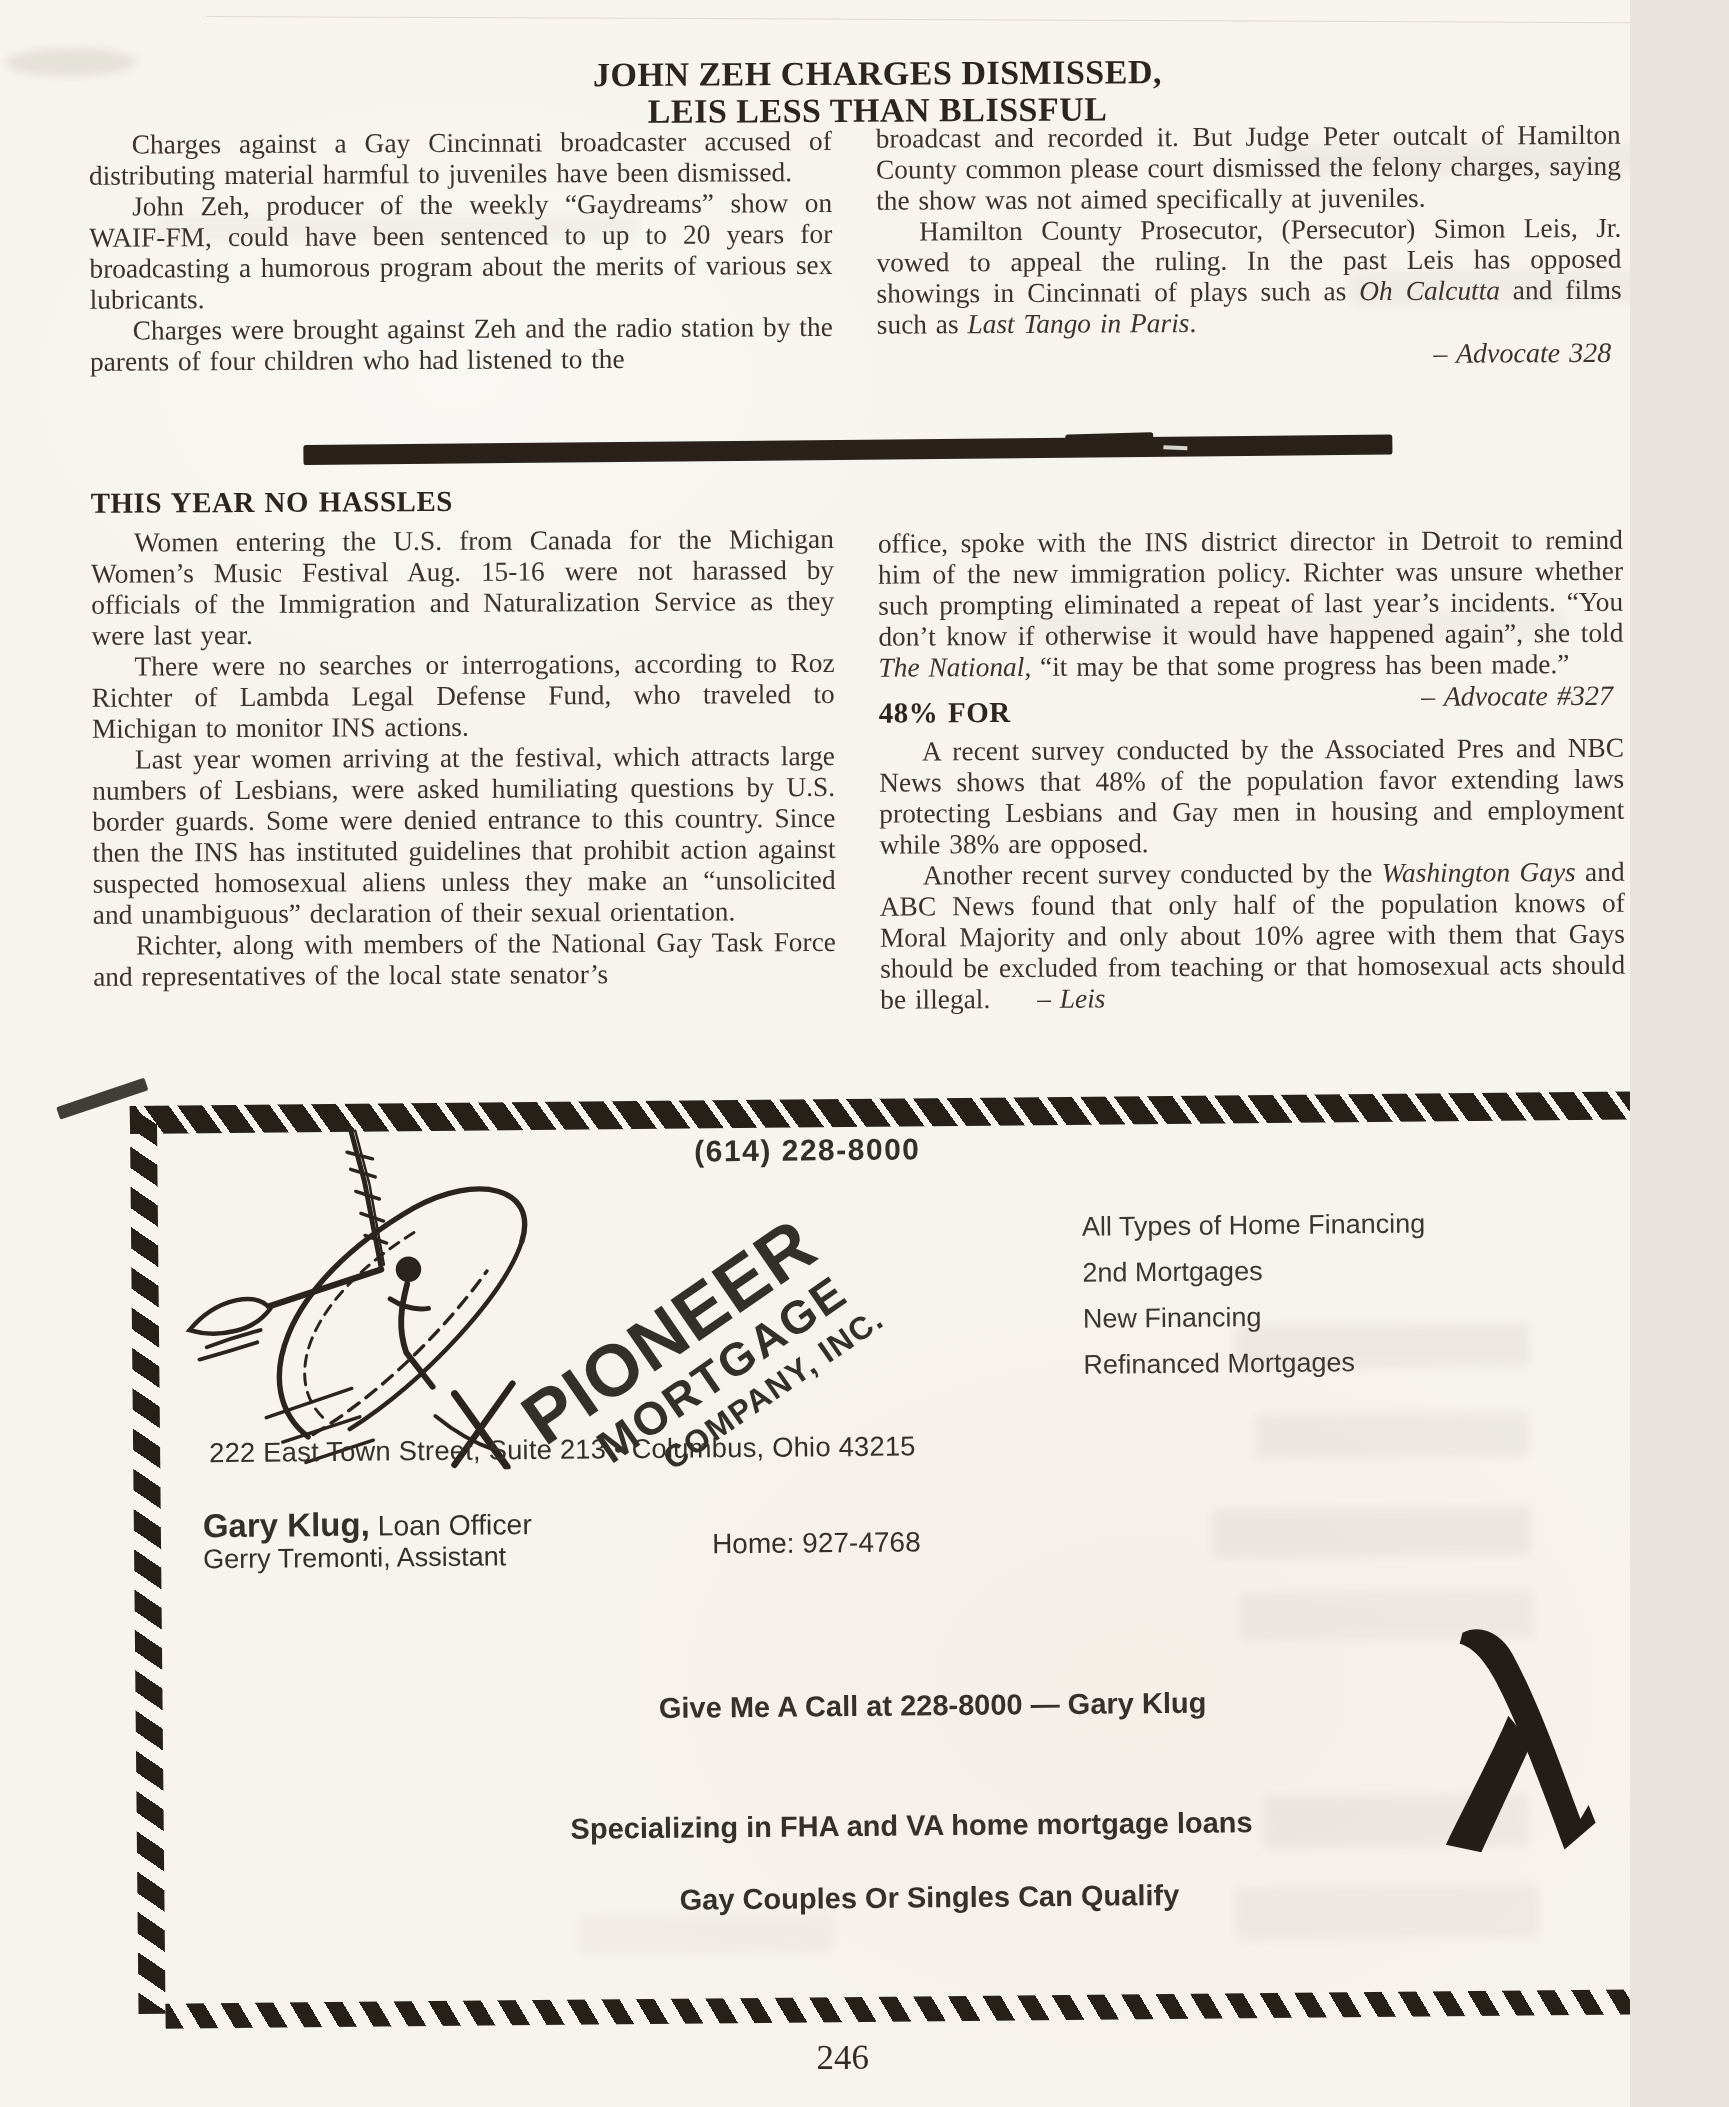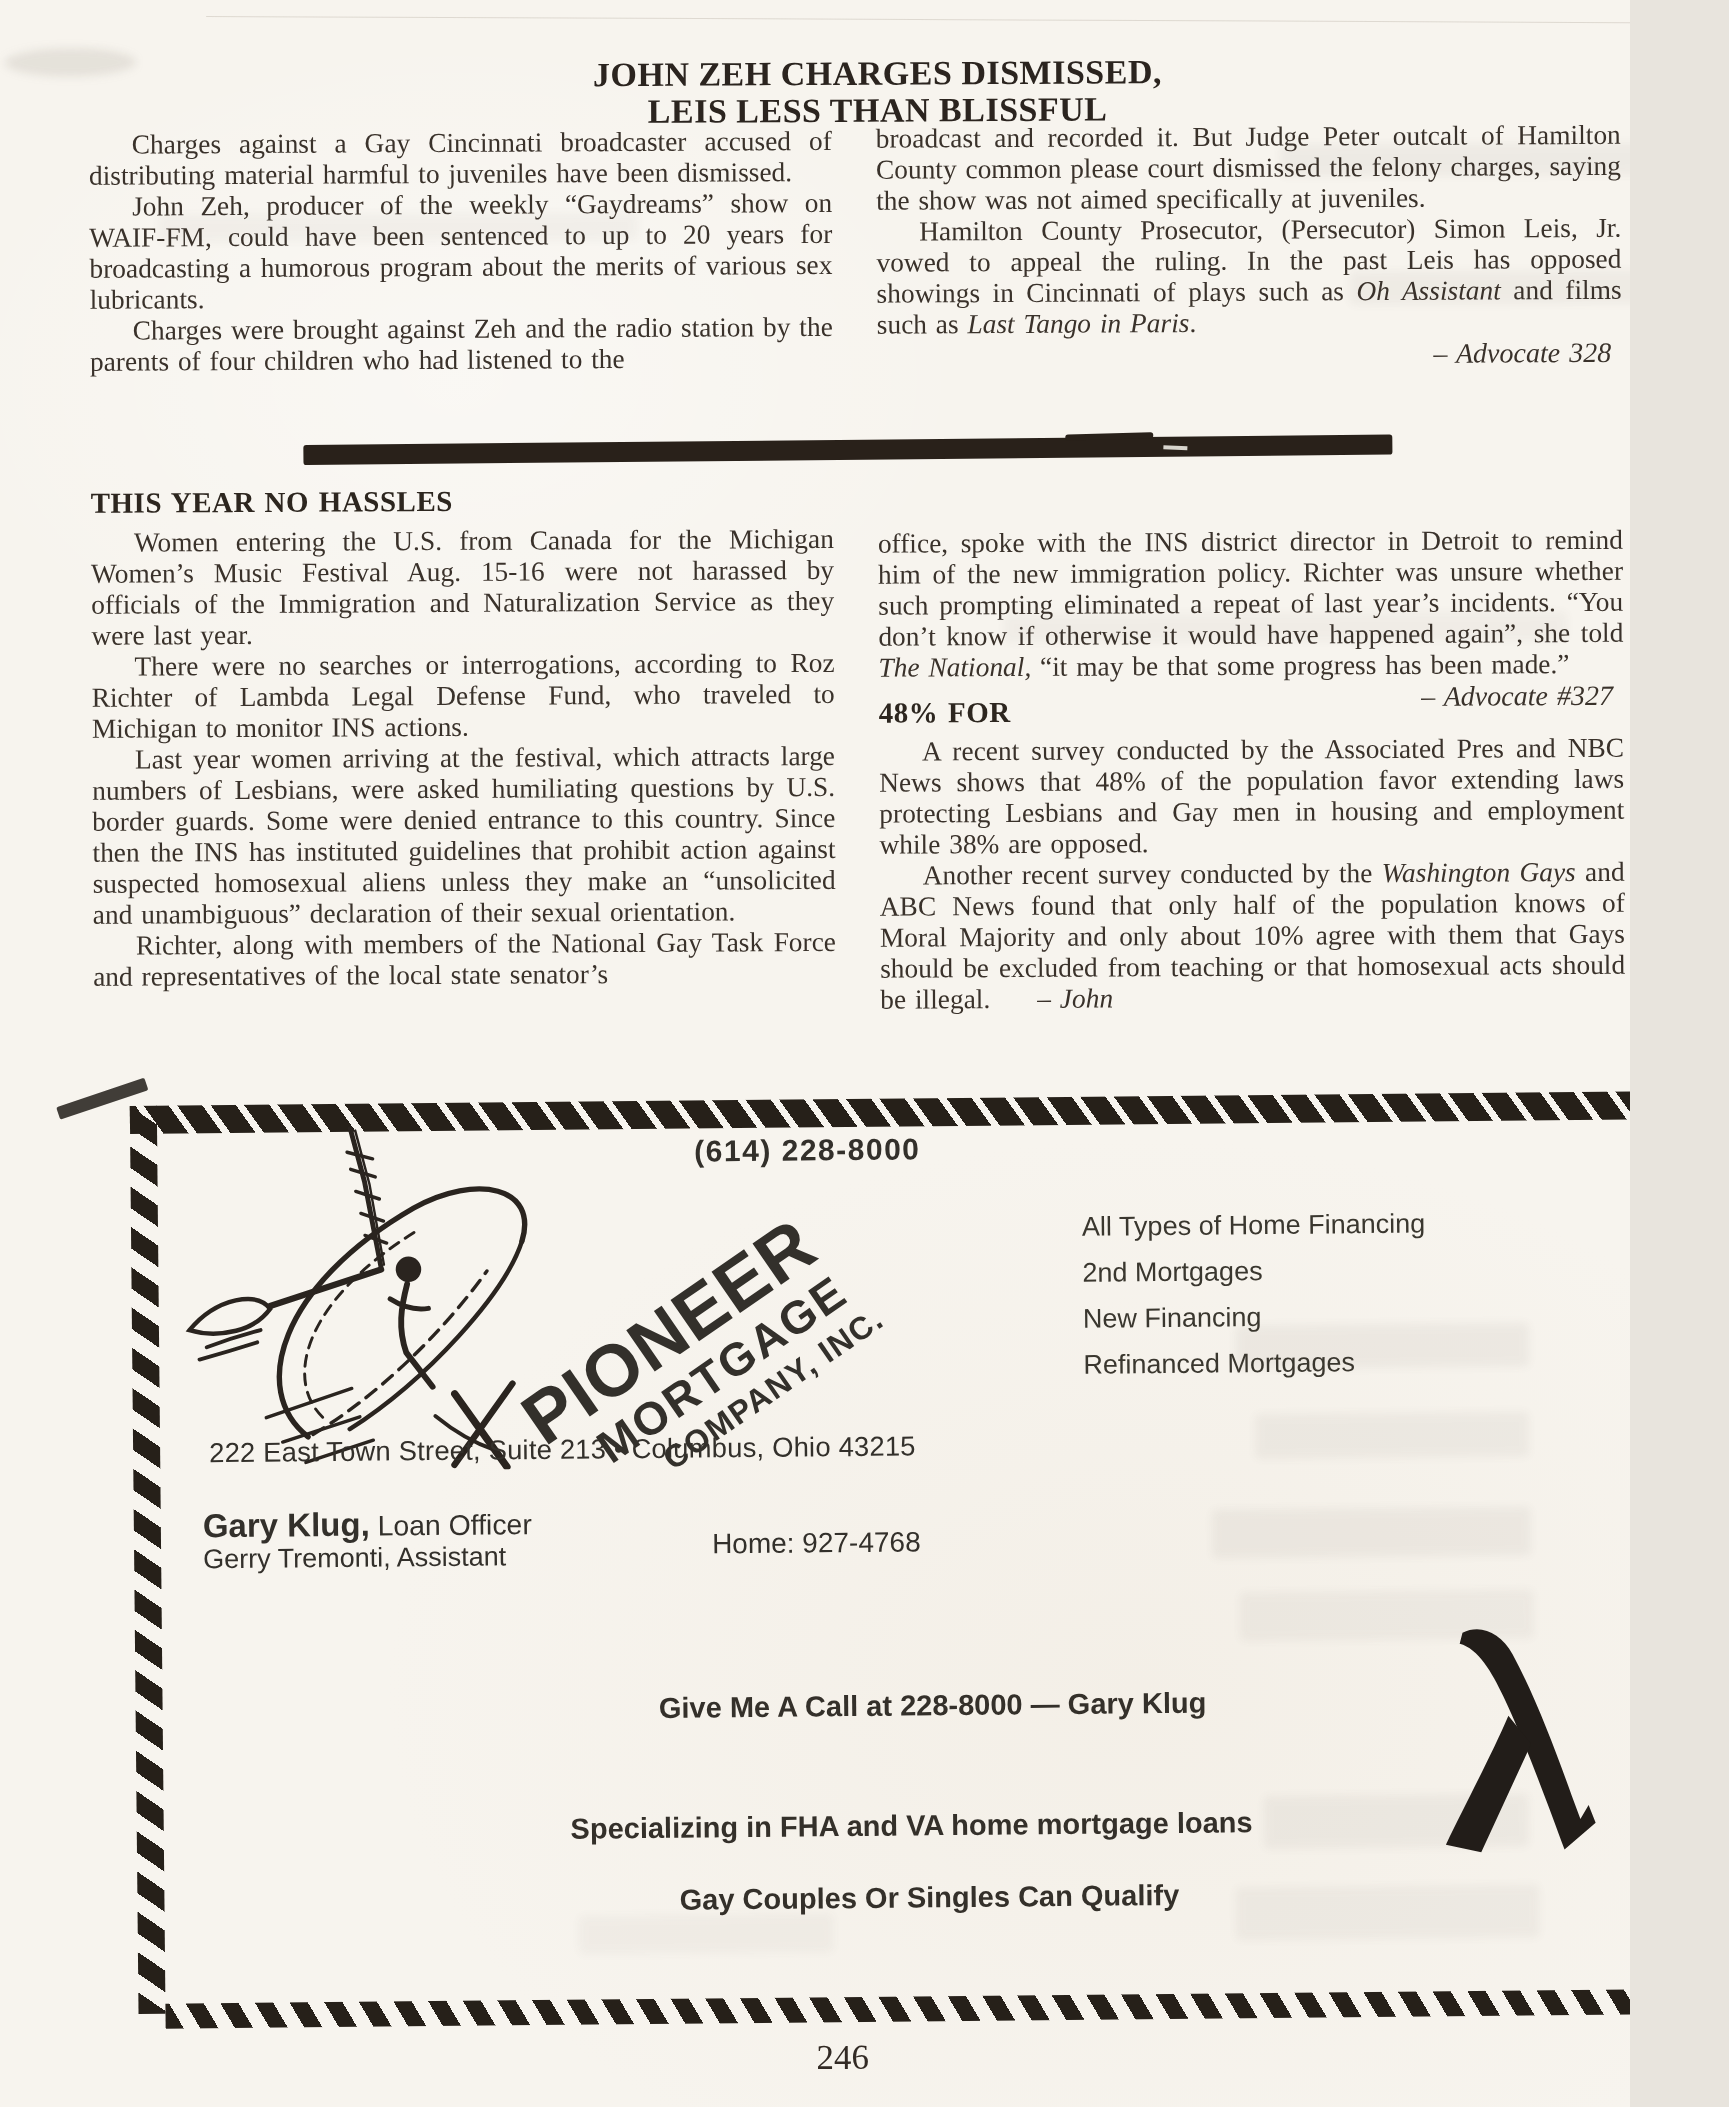--- a/index.html
+++ b/index.html
@@ -88,41 +88,41 @@
     </header>
 
     <section>
       <div class="col" style="left:93px;top:126px;width:743px;">
         <p class="ind">Charges against a Gay Cincinnati broadcaster accused of distributing material harmful to juveniles have been dismissed.</p>
         <p class="ind">John Zeh, producer of the weekly “Gaydreams” show on WAIF-FM, could have been sentenced to up to 20 years for broadcasting a humorous program about the merits of various sex lubricants.</p>
         <p class="ind">Charges were brought against Zeh and the radio station by the parents of four children who had listened to the</p>
       </div>
       <div class="col" style="left:880px;top:124px;width:745px;">
         <p>broadcast and recorded it. But Judge Peter outcalt of Hamilton County common please court dismissed the felony charges, saying the show was not aimed specifically at juveniles.</p>
-        <p class="ind"><span>Hamilton County Prosecutor, (Persecutor) Simon Leis, Jr. vowed to appeal the ruling. In the past Leis has opposed showings in Cincinnati of plays such as </span><i>Oh Assistant</i><span> and films such as </span><i>Last Tango in Paris</i><span>.</span></p>
+        <p class="ind"><span>Hamilton County Prosecutor, (Persecutor) Simon Leis, Jr. vowed to appeal the ruling. In the past Leis has opposed showings in Cincinnati of plays such as </span><i>Oh Calcutta</i><span> and films such as </span><i>Last Tango in Paris</i><span>.</span></p>
         <p class="attr">– Advocate 328</p>
       </div>
     </section>
 
     <div class="divider"></div>
 
     <section>
       <div class="col" style="left:93px;top:484px;width:743px;">
         <p class="subhead" style="margin-bottom:8.8px;">THIS YEAR NO HASSLES</p>
         <p class="ind">Women entering the U.S. from Canada for the Michigan Women’s Music Festival Aug. 15-16 were not harassed by officials of the Immigration and Naturalization Service as they were last year.</p>
         <p class="ind">There were no searches or interrogations, according to Roz Richter of Lambda Legal Defense Fund, who traveled to Michigan to monitor INS actions.</p>
         <p class="ind">Last year women arriving at the festival, which attracts large numbers of Lesbians, were asked humiliating questions by U.S. border guards. Some were denied entrance to this country. Since then the INS has instituted guidelines that prohibit action against suspected homosexual aliens unless they make an “unsolicited and unambiguous” declaration of their sexual orientation.</p>
         <p class="ind">Richter, along with members of the National Gay Task Force and representatives of the local state senator’s</p>
       </div>
       <div class="col" style="left:880px;top:529px;width:745px;">
         <p><span>office, spoke with the INS district director in Detroit to remind him of the new immigration policy. Richter was unsure whether such prompting eliminated a repeat of last year’s incidents. “You don’t know if otherwise it would have happened again”, she told </span><i>The National,</i><span> “it may be that some progress has been made.”</span></p>
         <p class="attr">– Advocate #327</p>
         <p class="subhead" style="margin-top:-16.7px;margin-bottom:7.8px;">48% FOR</p>
         <p class="ind">A recent survey conducted by the Associated Pres and NBC News shows that 48% of the population favor extending laws protecting Lesbians and Gay men in housing and employment while 38% are opposed.</p>
-        <p class="ind"><span>Another recent survey conducted by the </span><i>Washington Gays</i><span> and ABC News found that only half of the population knows of Moral Majority and only about 10% agree with them that Gays should be excluded from teaching or that homosexual acts should be illegal.</span><span class="gaze">– John</span></p>
+        <p class="ind"><span>Another recent survey conducted by the </span><i>Washington Gays</i><span> and ABC News found that only half of the population knows of Moral Majority and only about 10% agree with them that Gays should be excluded from teaching or that homosexual acts should be illegal.</span><span class="gaze">– Leis</span></p>
       </div>
     </section>
 
     <section class="ad">
       <div class="b b-top"></div>
       <div class="b b-bottom"></div>
       <div class="b b-left"></div>
       <div class="b b-right"></div>
       <div class="corner-mark"></div>
 

